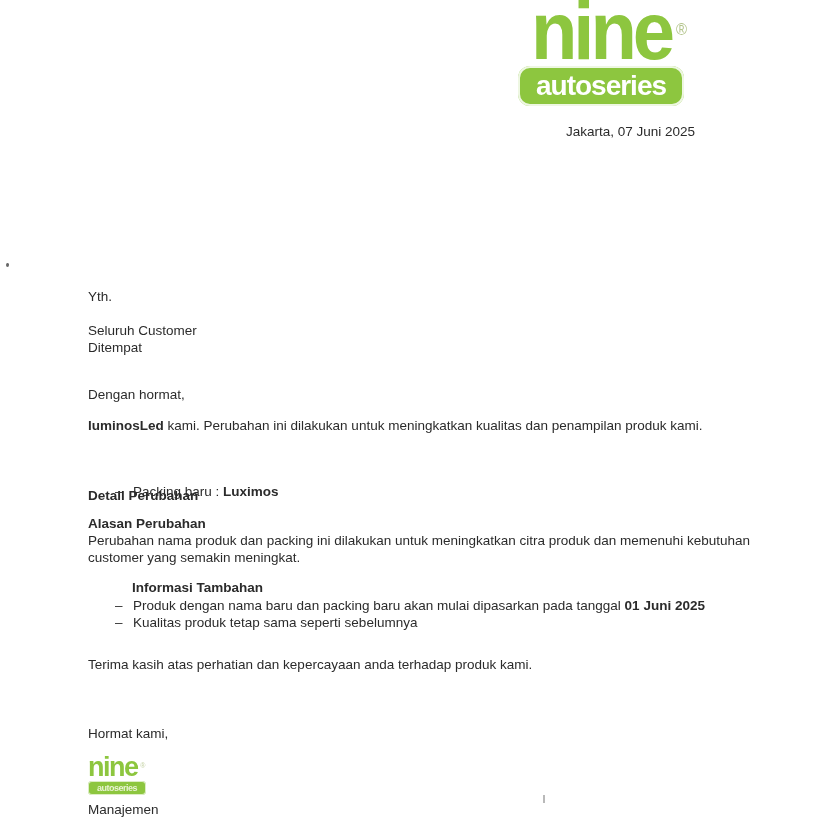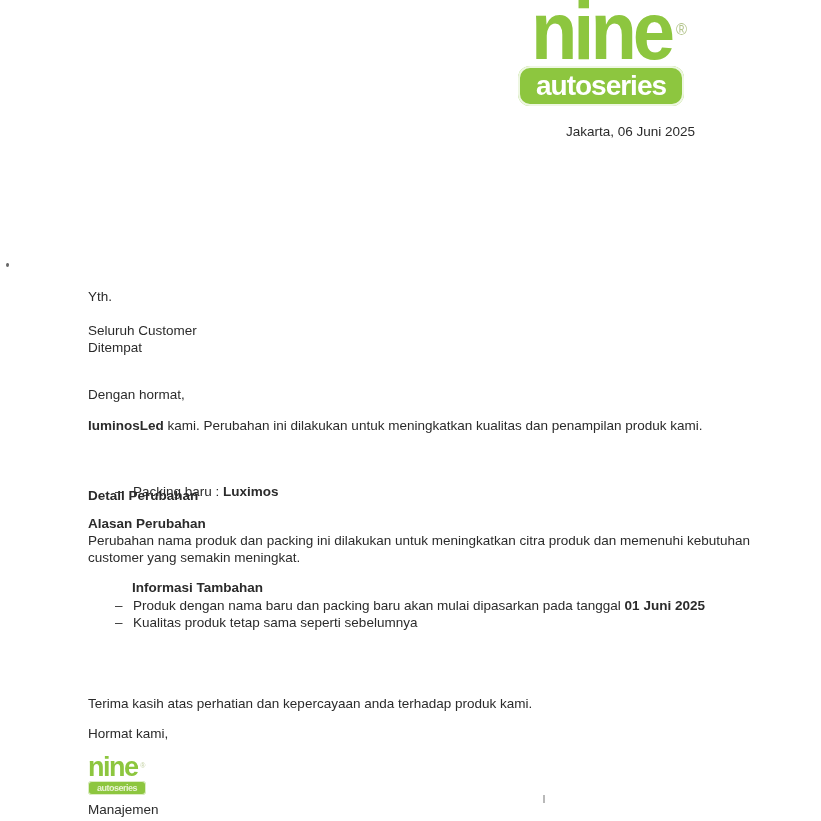--- a/index.html
+++ b/index.html
@@ -124,21 +124,21 @@
   .sec-detail-h { left: 88px; top: 488px; }
   .bullet-detail { left: 115px; top: 484px; white-space: nowrap; }
 
   .sec-alasan-h { left: 88px; top: 516px; }
   .alasan-text { left: 88px; top: 532px; line-height: 17px; white-space: nowrap; }
 
   .sec-info-h { left: 88px; top: 580px; margin-left: 44px; }
   .info-list { left: 115px; top: 597px; line-height: 17px; }
   .info-list .item { white-space: nowrap; }
 
-  .closing { left: 88px; top: 657px; margin-top: 39px; }
+  .closing { left: 88px; top: 657px; }
   .hormat { left: 88px; top: 726px; }
   .manajemen { left: 88px; top: 802px; }
 
   .dash {
     display: inline-block;
     width: 18px;
   }
 
   
   .artifact-dot {
@@ -163,21 +163,21 @@
   <div class="logo-main">
     <div class="logo-word">
       <span>nine</span>
       <span class="logo-reg">®</span>
     </div>
     <div class="logo-badge">
       <span>autoseries</span>
     </div>
   </div>
 
-  <div class="abs date-line">Jakarta, 06 Juni 2025</div>
+  <div class="abs date-line">Jakarta, 07 Juni 2025</div>
 
 
   <div class="abs yth">Yth.</div>
   <div class="abs recipient">
     <div>Seluruh Customer</div>
     <div>Ditempat</div>
   </div>
 
   <div class="abs greeting">Dengan hormat,</div>
 

